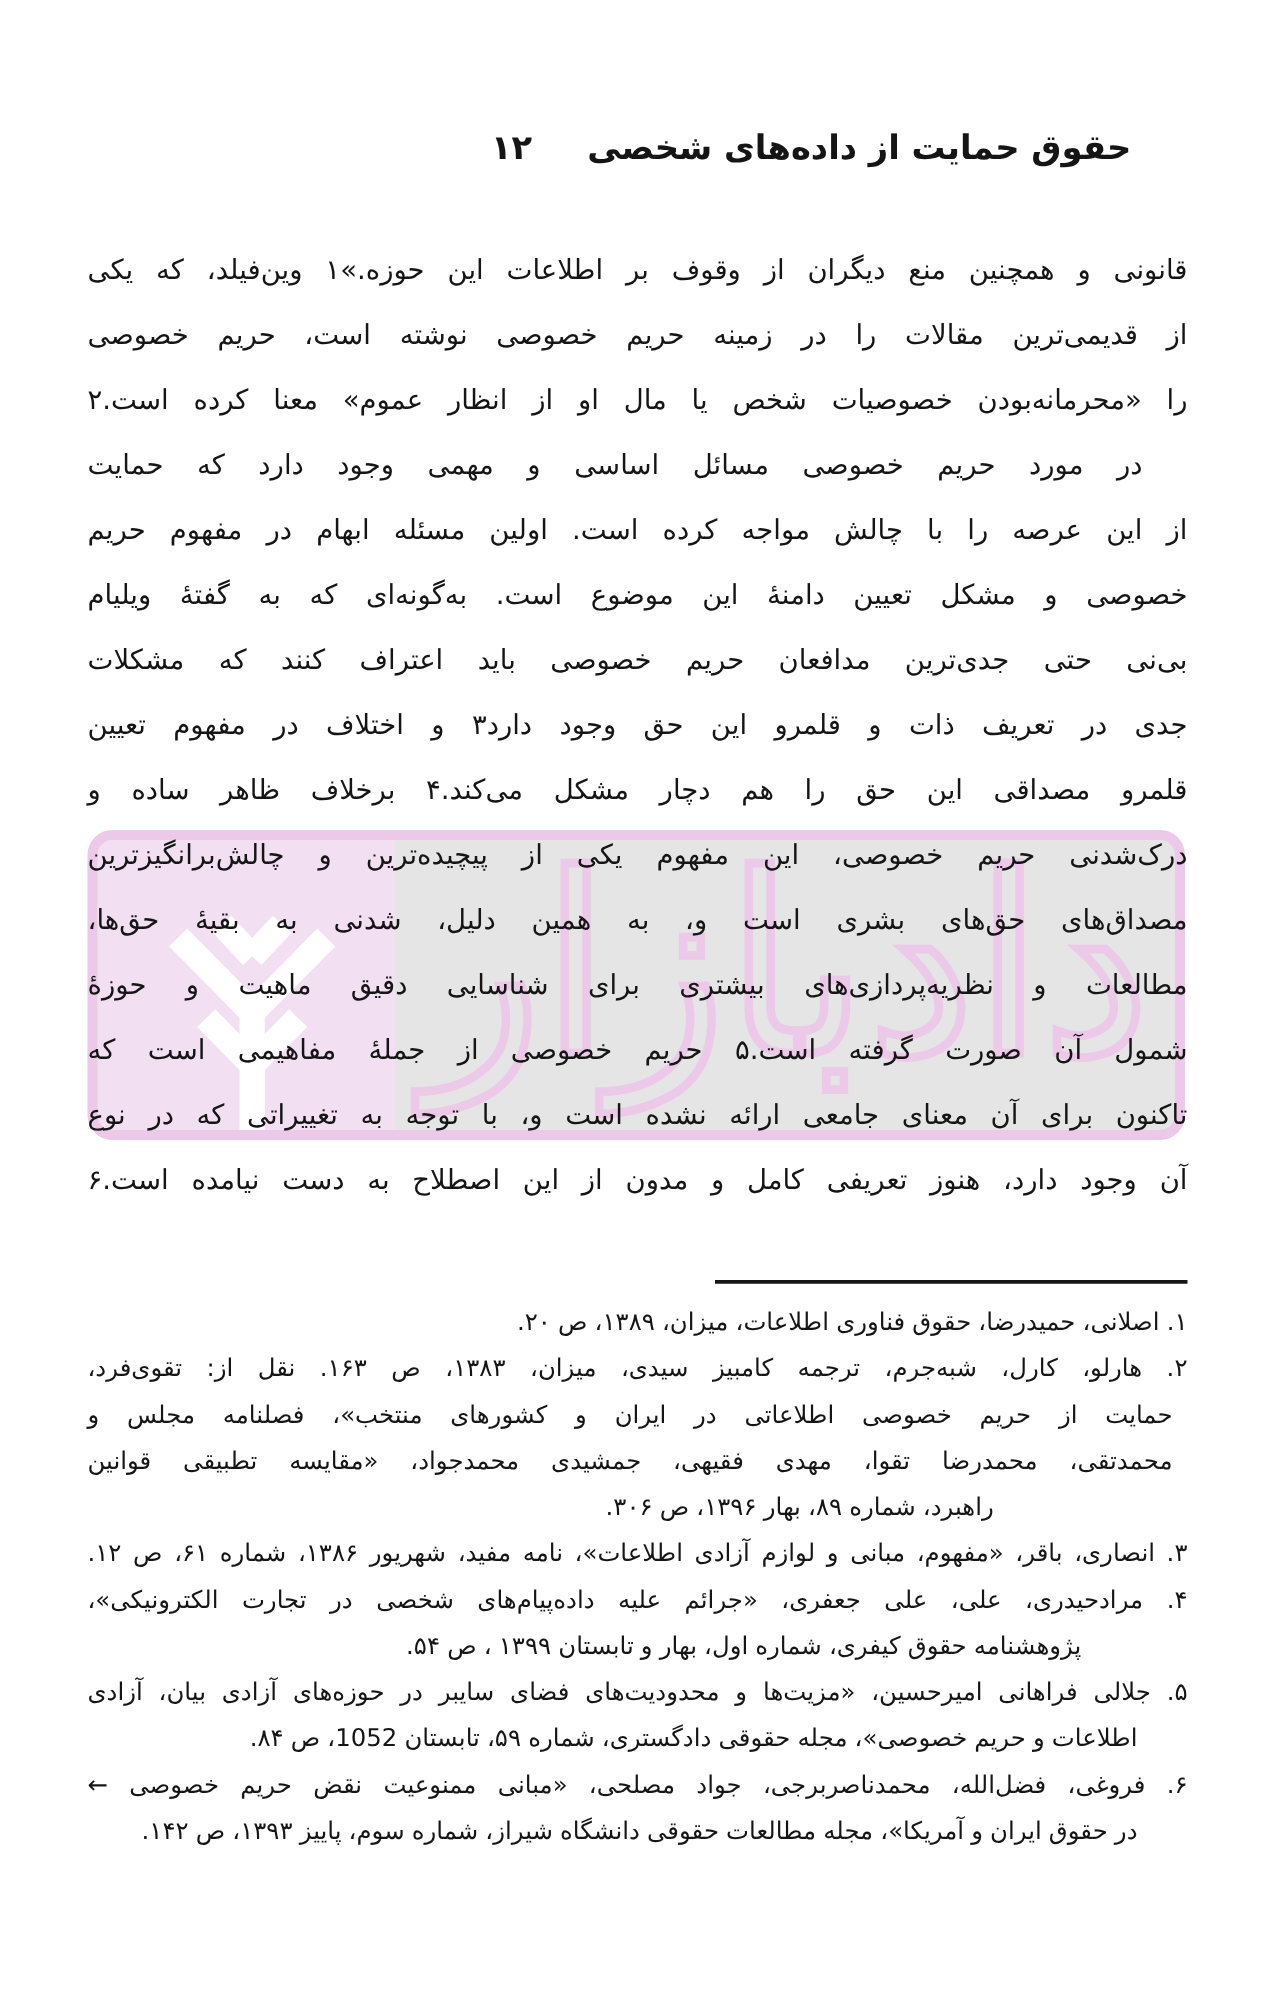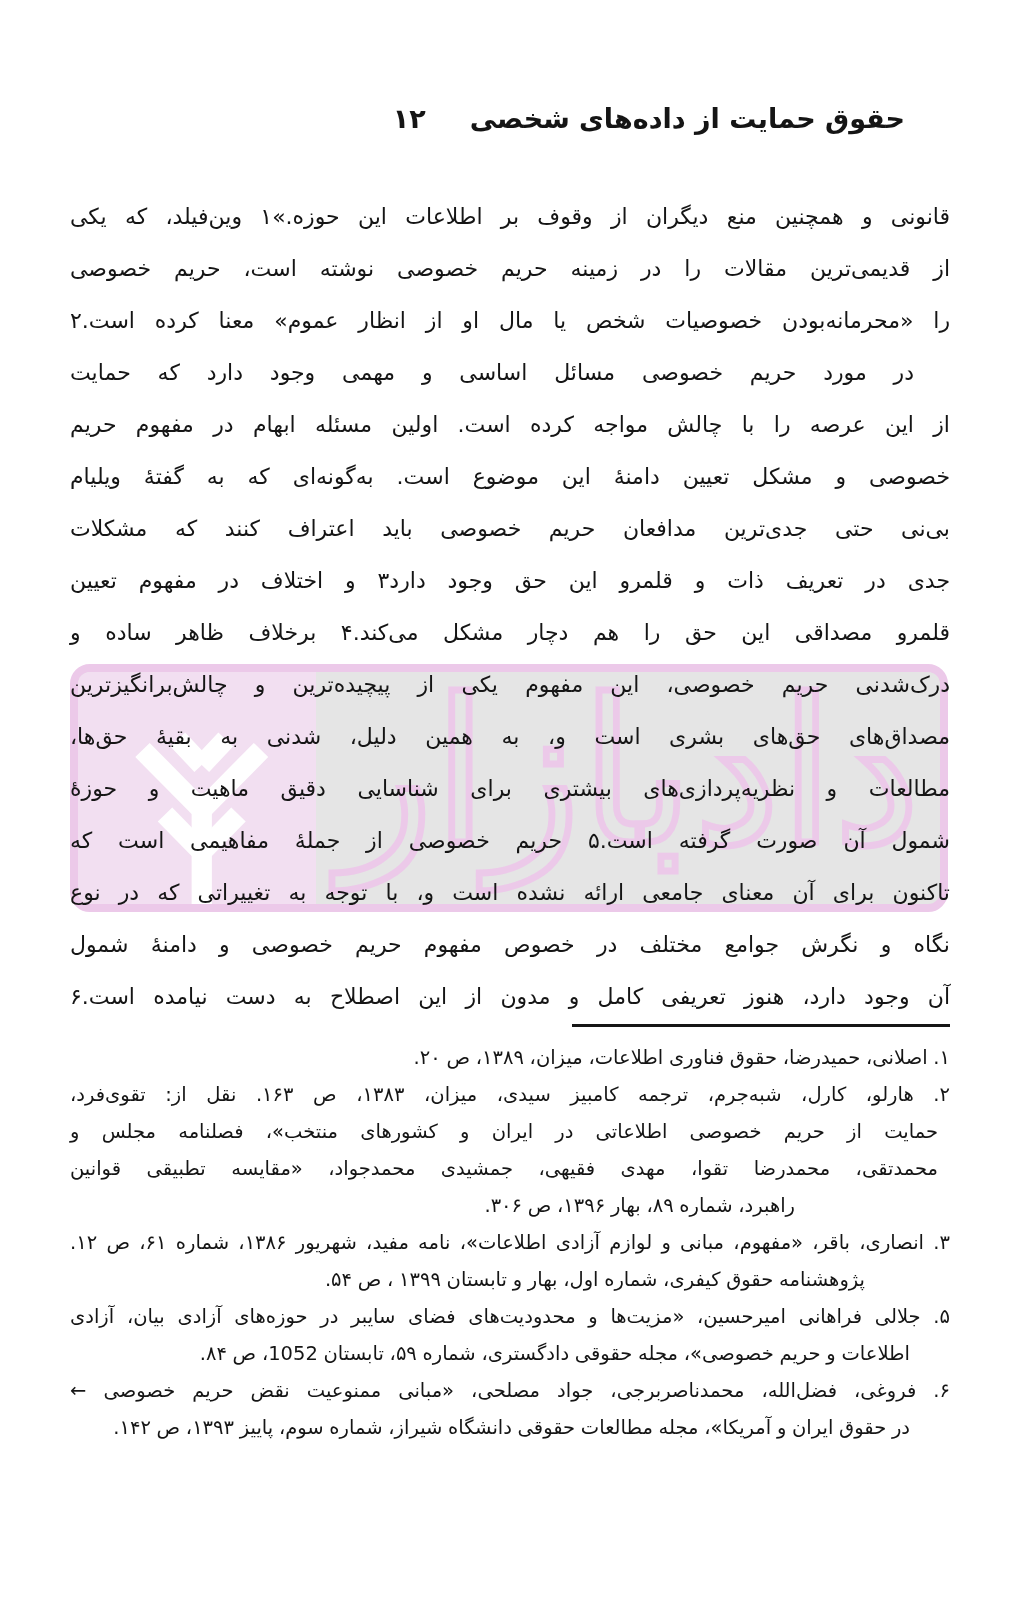--- a/index.html
+++ b/index.html
@@ -84,31 +84,31 @@
   <div class="bl">از این عرصه را با چالش مواجه کرده است. اولین مسئله ابهام در مفهوم حریم</div>
   <div class="bl">خصوصی و مشکل تعیین دامنهٔ این موضوع است. به‌گونه‌ای که به گفتهٔ ویلیام</div>
   <div class="bl">بی‌نی حتی جدی‌ترین مدافعان حریم خصوصی باید اعتراف کنند که مشکلات</div>
   <div class="bl">جدی در تعریف ذات و قلمرو این حق وجود دارد۳ و اختلاف در مفهوم تعیین</div>
   <div class="bl">قلمرو مصداقی این حق را هم دچار مشکل می‌کند.۴ برخلاف ظاهر ساده و</div>
   <div class="bl">درک‌شدنی حریم خصوصی، این مفهوم یکی از پیچیده‌ترین و چالش‌برانگیزترین</div>
   <div class="bl">مصداق‌های حق‌های بشری است و، به همین دلیل، شدنی به بقیهٔ حق‌ها،</div>
   <div class="bl">مطالعات و نظریه‌پردازی‌های بیشتری برای شناسایی دقیق ماهیت و حوزهٔ</div>
   <div class="bl">شمول آن صورت گرفته است.۵ حریم خصوصی از جملهٔ مفاهیمی است که</div>
   <div class="bl">تاکنون برای آن معنای جامعی ارائه نشده است و، با توجه به تغییراتی که در نوع</div>
-  <div class="bl">نگاه و نگرش جوامع مختلف در خصوص مفهوم حریم خصوصی و دامنهٔ شمول</div>
   <div class="bl">آن وجود دارد، هنوز تعریفی کامل و مدون از این اصطلاح به دست نیامده است.۶</div>
 </div>
 
 <div class="fnsep"></div>
 
 <div class="footnotes">
   <div class="fn">۱. اصلانی، حمیدرضا، حقوق فناوری اطلاعات، میزان، ۱۳۸۹، ص ۲۰.</div>
   <div class="fn fj">۲. هارلو، کارل، شبه‌جرم، ترجمه کامبیز سیدی، میزان، ۱۳۸۳، ص ۱۶۳. نقل از: تقوی‌فرد،</div>
   <div class="fn fj ind12">حمایت از حریم خصوصی اطلاعاتی در ایران و کشورهای منتخب»، فصلنامه مجلس و</div>
   <div class="fn fj ind12">محمدتقی، محمدرضا تقوا، مهدی فقیهی، جمشیدی محمدجواد، «مقایسه تطبیقی قوانین</div>
   <div class="fn ind155">راهبرد، شماره ۸۹، بهار ۱۳۹۶، ص ۳۰۶.</div>
   <div class="fn fj">۳. انصاری، باقر، «مفهوم، مبانی و لوازم آزادی اطلاعات»، نامه مفید، شهریور ۱۳۸۶، شماره ۶۱، ص ۱۲.</div>
+  <div class="fn fj">۴. مرادحیدری، علی، علی جعفری، «جرائم علیه داده‌پیام‌های شخصی در تجارت الکترونیکی»،</div>
   <div class="fn ind85">پژوهشنامه حقوق کیفری، شماره اول، بهار و تابستان ۱۳۹۹ ، ص ۵۴.</div>
   <div class="fn fj">۵. جلالی فراهانی امیرحسین، «مزیت‌ها و محدودیت‌های فضای سایبر در حوزه‌های آزادی بیان، آزادی</div>
   <div class="fn ind40">اطلاعات و حریم خصوصی»، مجله حقوقی دادگستری، شماره ۵۹، تابستان 1052، ص ۸۴.</div>
   <div class="fn fj">۶. فروغی، فضل‌الله، محمدناصربرجی، جواد مصلحی، «مبانی ممنوعیت نقض حریم خصوصی ←</div>
   <div class="fn ind40">در حقوق ایران و آمریکا»، مجله مطالعات حقوقی دانشگاه شیراز، شماره سوم، پاییز ۱۳۹۳، ص ۱۴۲.</div>
 </div>
 
 </body></html>

